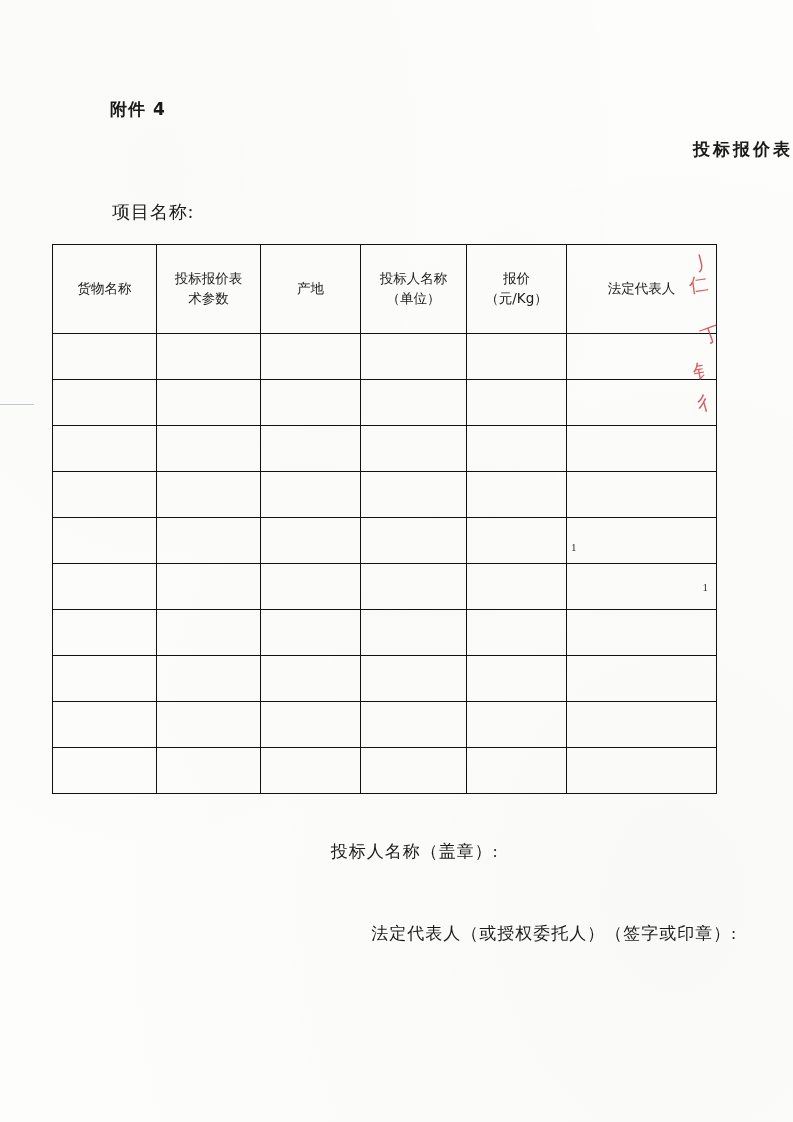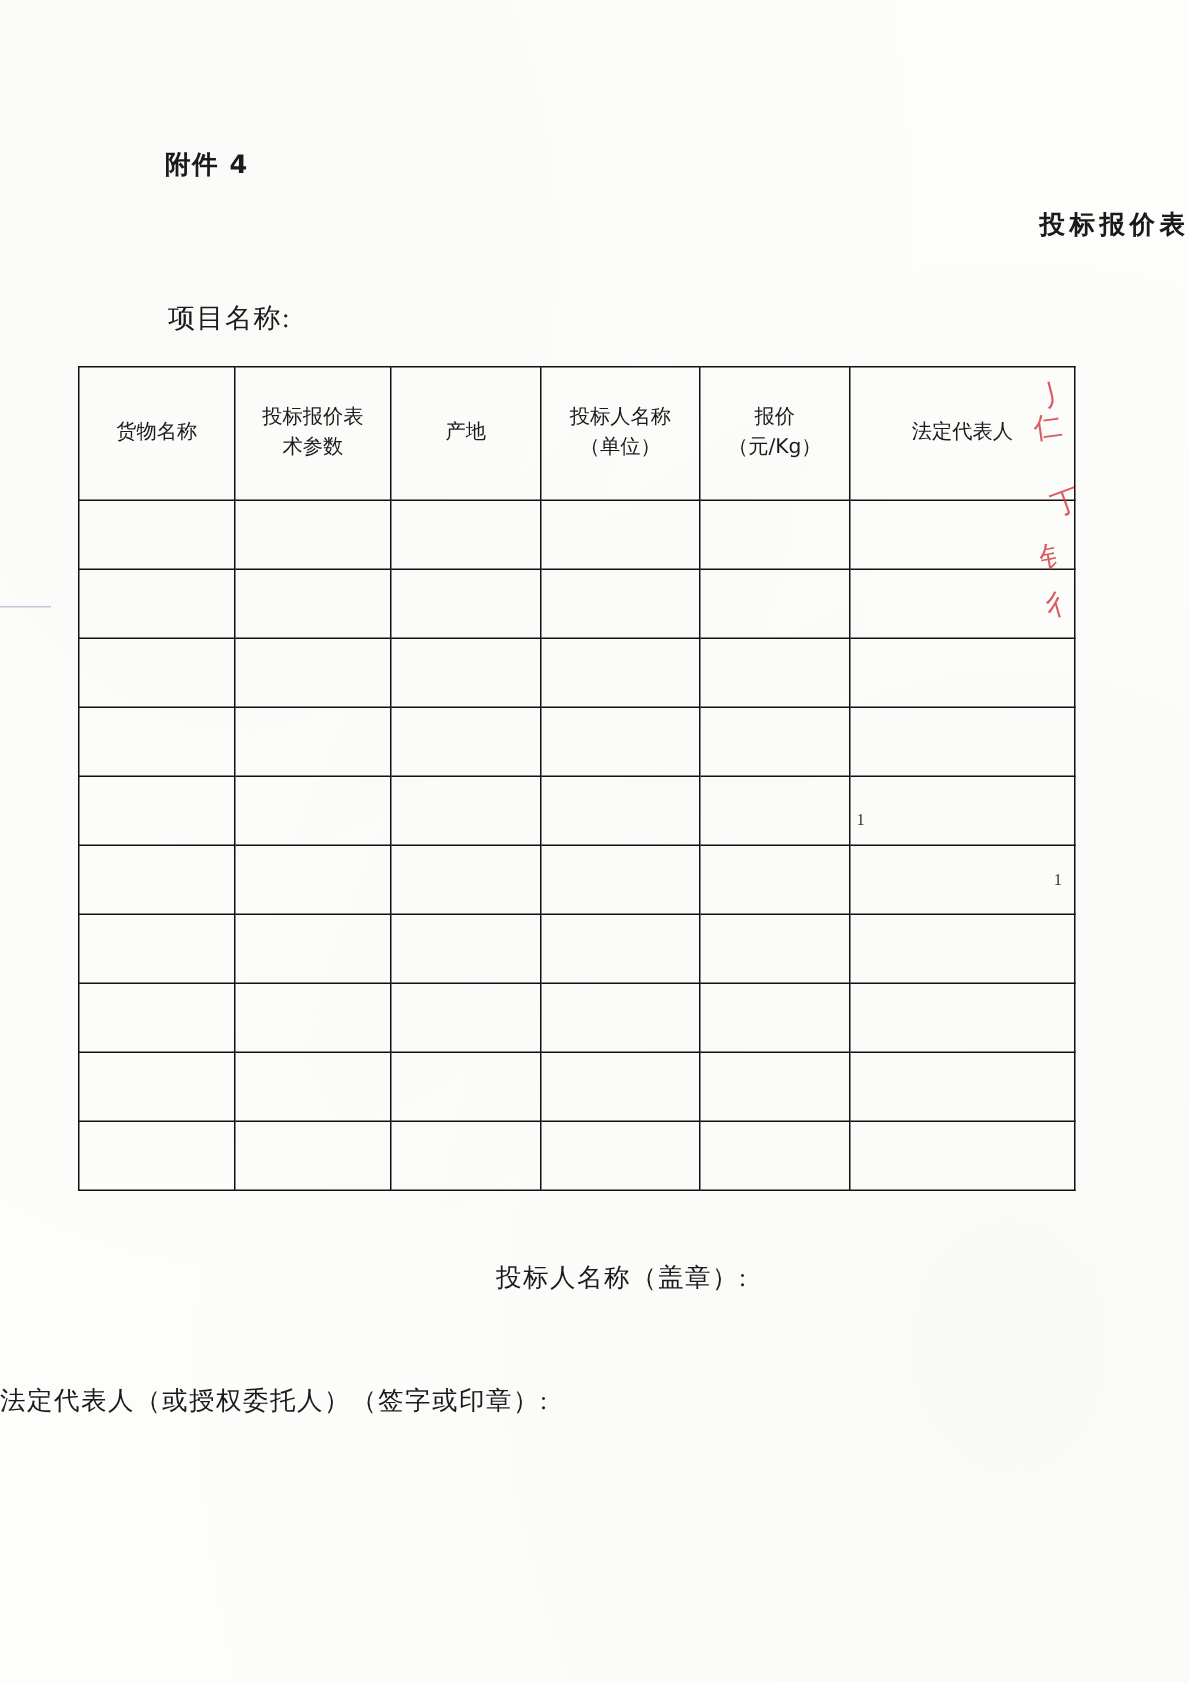--- a/index.html
+++ b/index.html
@@ -107,24 +107,24 @@
     font-size: 17px;
     letter-spacing: 1px;
     padding-left: 36px;
     box-sizing: border-box;
   }
   .legal-rep {
     position: absolute;
     left: 0;
     right: 0;
     top: 922px;
-    text-align: left;
+    text-align: right;
     font-size: 17px;
     letter-spacing: 1px;
-    padding-right: 22px;
+    padding-right: 56px;
     box-sizing: border-box;
   }
   
   .margin-marks {
     position: absolute;
     right: 60px;
     top: 250px;
     width: 46px;
     height: 190px;
     pointer-events: none;

